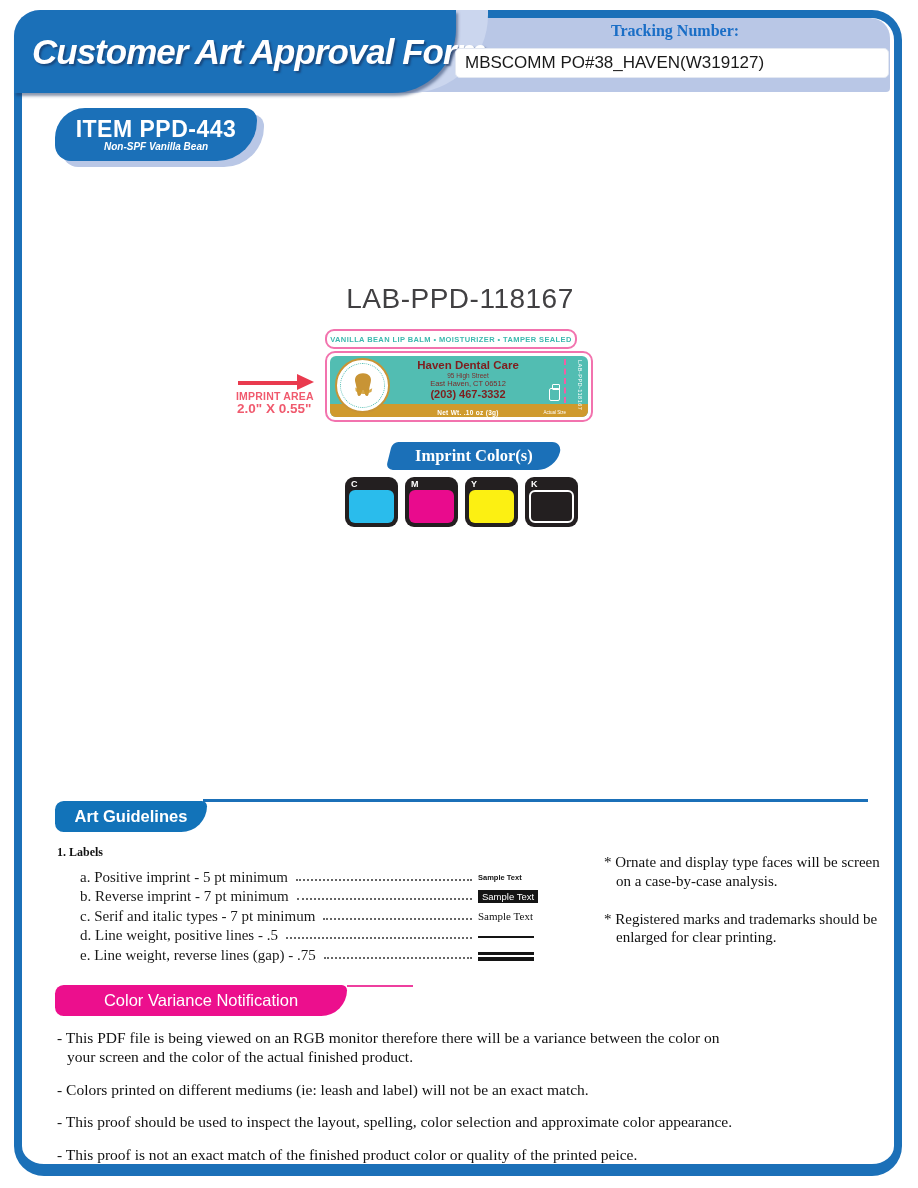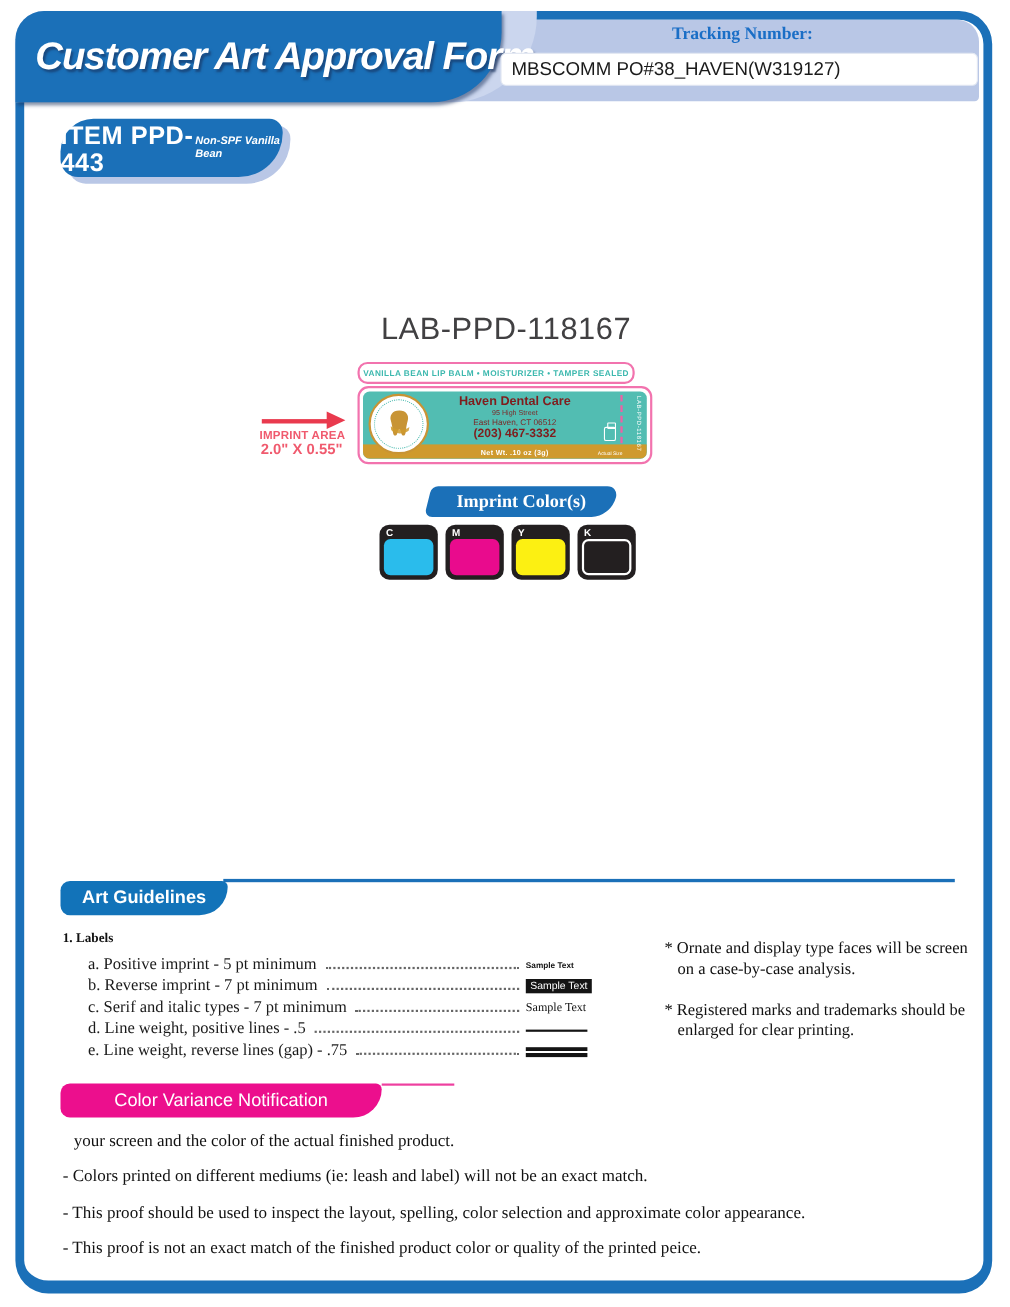--- a/index.html
+++ b/index.html
@@ -25,21 +25,21 @@
                     color:#1a6ec6; font-family:"Liberation Serif", serif; font-weight:bold; font-size:16px; }
   .tracking-input { position:absolute; left:455px; top:48px; width:434px; height:30px; z-index:4;
                     background:#fff; border:1px solid #e3e8f2; border-radius:5px;
                     font-family:"Liberation Sans", sans-serif; font-size:17px; color:#1a1a1a; padding:0 9px; }
 
   
   .item-badge-shadow { position:absolute; left:62px; top:114px; width:202px; height:53px;
                        background:#b9c7e6; border-radius:30px 12px 40px 16px; z-index:1; }
   .item-badge { position:absolute; left:55px; top:108px; width:202px; height:53px;
                 background:#1b70b8; border-radius:30px 12px 40px 16px; z-index:2;
-                display:flex; flex-direction:row; align-items:center; justify-content:center; color:#fff; }
+                display:flex; flex-direction:column; align-items:center; justify-content:center; color:#fff; }
   .item-badge .t1 { font-size:23px; font-weight:bold; letter-spacing:.5px; line-height:24px; }
   .item-badge .t2 { font-size:10px; font-weight:bold; font-style:italic; line-height:12px; }
 
   
   .lab-code { position:absolute; left:315px; top:283px; width:290px; text-align:center;
               font-size:28px; color:#414042; letter-spacing:.5px; }
 
   
   .tamper-strip { position:absolute; left:325px; top:329px; width:252px; height:20px;
                   background:#fff; border:2px solid #f273ae; border-radius:9px;
@@ -245,20 +245,21 @@
   <div class="notes">
     <div class="note">* Ornate and display type faces will be screen on a case-by-case analysis.</div>
     <div class="note">* Registered marks and trademarks should be enlarged for clear printing.</div>
   </div>
 
   <div class="variance-badge">
     <span>Color Variance Notification</span>
   </div>
   <div class="variance-bullets">
     <div class="b">
+      <div>- This PDF file is being viewed on an RGB monitor therefore there will be a variance between the color on</div>
       <div class="l2">your screen and the color of the actual finished product.</div>
     </div>
     <div class="b">
       <div>- Colors printed on different mediums (ie: leash and label) will not be an exact match.</div>
     </div>
     <div class="b">
       <div>- This proof should be used to inspect the layout, spelling, color selection and approximate color appearance.</div>
     </div>
     <div class="b">
       <div>- This proof is not an exact match of the finished product color or quality of the printed peice.</div>

